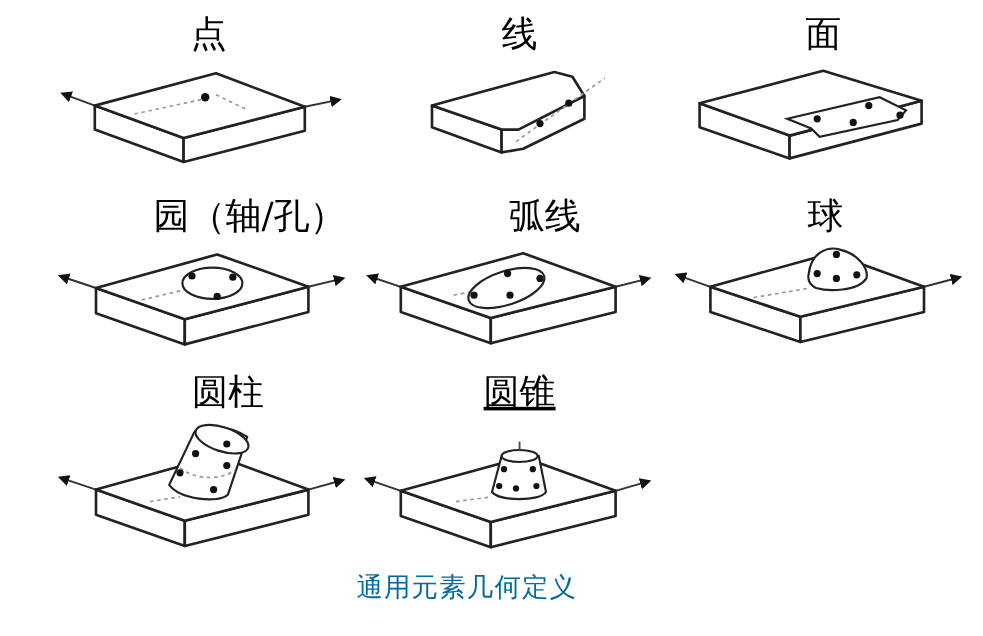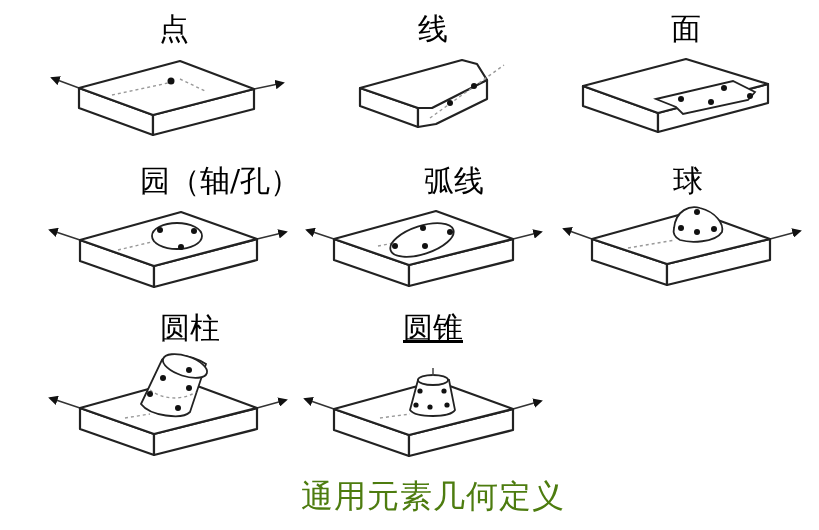--- a/index.html
+++ b/index.html
@@ -1,33 +1,33 @@
 <!DOCTYPE html>
 <html><head>
   <meta charset="utf-8">
   <style>
     html, body { margin: 0; padding: 0; background: #ffffff; }
     body { width: 819px; height: 530px; position: relative; overflow: hidden; font-family: "DejaVu Serif", "Liberation Serif", serif; }
     .label { position: absolute; font-size: 30px; color: #000; white-space: nowrap; line-height: 1; transform: translateX(-50%); }
-    .caption { position: absolute; left: 433px; top: 480px; font-size: 32px; color: #4d7c0f; transform: translateX(-50%); letter-spacing: 1px; white-space: nowrap; line-height: 1; }
+    .caption { position: absolute; left: 389px; top: 480px; font-size: 22px; color: #0369a1; transform: translateX(-50%); letter-spacing: 1px; white-space: nowrap; line-height: 1; }
     svg.fig { position: absolute; left: 0; top: 0; }
     .edge { fill: #fff; stroke: #222; stroke-width: 2.2; stroke-linejoin: round; }
     .side { fill: #fff; stroke: #222; stroke-width: 2.2; stroke-linejoin: round; }
     .hidden { fill: none; stroke: #999; stroke-width: 1.4; stroke-dasharray: 3 3; }
     .axis { stroke: #333; stroke-width: 1.6; fill: none; }
     .dot { fill: #111; }
     .thin { fill: #fff; stroke: #222; stroke-width: 1.8; }
   </style>
 </head>
 <body>
 
 <div class="label" style="left:174px; top:14px;">点</div>
 <div class="label" style="left:433px; top:14px;">线</div>
 <div class="label" style="left:686px; top:14px;">面</div>
-<div class="label" style="left:220px; top:166px;">园（轴/孔）</div>
+<div class="label" style="left:208px; top:166px;">园（轴/孔）</div>
 <div class="label" style="left:454px; top:166px;">弧线</div>
 <div class="label" style="left:688px; top:166px;">球</div>
 <div class="label" style="left:190px; top:313px;">圆柱</div>
 <div class="label" style="left:433px; top:313px;text-decoration:underline;">圆锥</div>
 
 <div class="caption">通用元素几何定义</div>
 
 <svg class="fig" width="819" height="530" viewBox="0 0 819 530">
   <defs>
     <marker id="arrow" viewBox="0 0 10 10" refX="8" refY="5" markerWidth="6" markerHeight="6" orient="auto-start-reverse">

